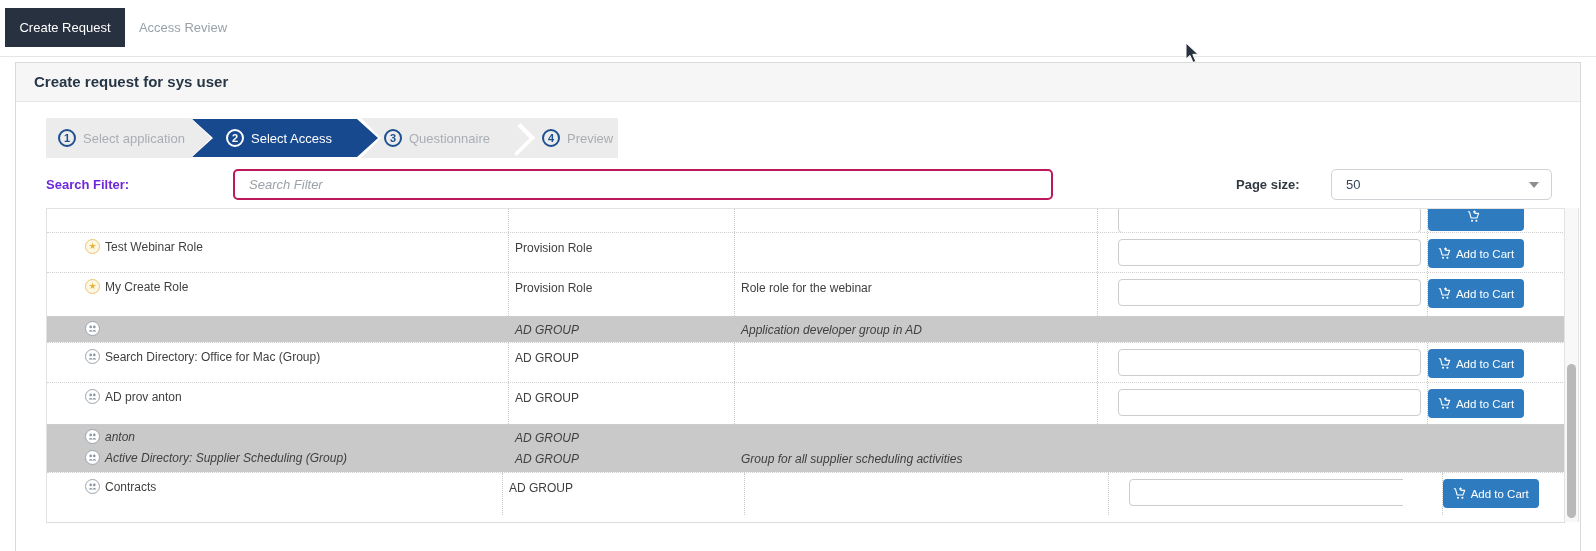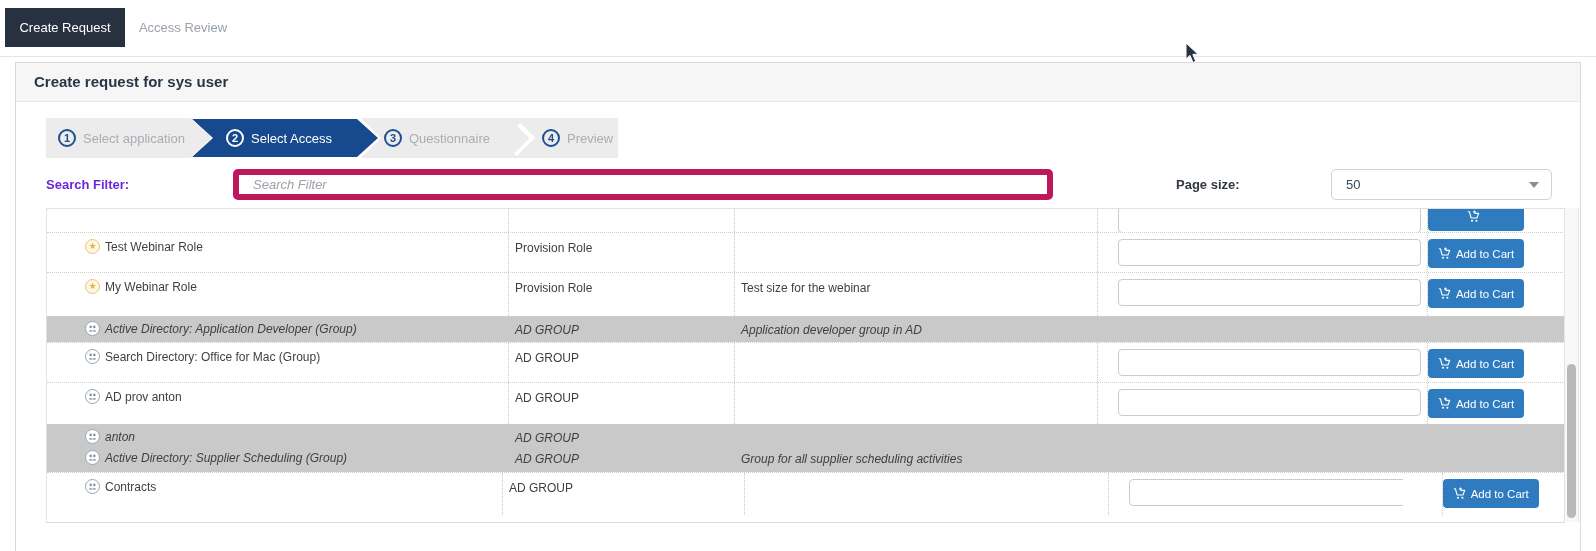--- a/index.html
+++ b/index.html
@@ -36,24 +36,24 @@
       display:flex;align-items:center;gap:7px;padding-left:34px;box-sizing:border-box;cursor:pointer;}
   .arrow-inner .step-num{border-color:#fff;color:#fff;}
   .arrow-inner .step-label{color:#fff;font-size:13px;}
   .sep-chevron{position:absolute;left:458px;top:7px;width:24px;height:24px;
       border-top:5px solid #fff;border-right:5px solid #fff;transform:rotate(45deg) scale(.72,.9);}
 
   
   .filter-label{position:absolute;left:30px;top:106px;height:31px;line-height:31px;
       font-size:13px;font-weight:bold;color:#6d28d9;}
   .filter-input{position:absolute;left:217px;top:106px;width:820px;height:31px;box-sizing:border-box;
-      border:6px solid #be185d;border-radius:5px;padding:0 14px;font-size:13px;color:#444;
+      border:2px solid #be185d;border-radius:5px;padding:0 14px;font-size:13px;color:#444;
       font-family:inherit;outline:none;}
   .filter-input::placeholder{font-style:italic;color:#9aa1a8;}
-  .pagesize-label{position:absolute;left:1160px;top:106px;height:31px;line-height:31px;
+  .pagesize-label{position:absolute;left:1220px;top:106px;height:31px;line-height:31px;
       font-size:13px;font-weight:bold;color:#303841;}
   .pagesize-select{position:absolute;left:1315px;top:106px;width:221px;height:31px;box-sizing:border-box;
       border:1px solid #cfd2d6;border-radius:5px;background:#fff;font-size:13px;color:#33475b;
       display:flex;align-items:center;padding:0 12px 0 14px;cursor:pointer;}
   .pagesize-value{flex:1;}
   .caret-down{width:0;height:0;border-left:5px solid transparent;border-right:5px solid transparent;
       border-top:6px solid #8a8f96;}
 
   
   .table-wrap{position:absolute;left:30px;top:145px;width:1518px;height:313px;box-sizing:content-box;
@@ -178,24 +178,24 @@
           <circle cx="11.6" cy="13.2" r="1.3" fill="#fff"></circle>
           <path d="M9.2 0.6 v3.4 M7.5 2.3 h3.4" stroke="#fff" stroke-width="1.3"></path>
         </svg>
         <span class="cart-label">Add to Cart</span>
       </button>
     </div>
   </div>
         <div class="trow" style="height: 44px;">
     <div class="cell c-name">
       <span class="row-icon icon-role">★</span>
-      <span class="nm">My Webinar Role</span>
+      <span class="nm">My Create Role</span>
     </div>
     <div class="cell c-type">Provision Role</div>
-    <div class="cell c-desc">Test size for the webinar</div>
+    <div class="cell c-desc">Role role for the webinar</div>
     <div class="cell c-input">
       <input class="row-input" type="text" style="">
     </div>
     <div class="cell c-action">
       <button class="cart-btn">
         <svg width="13" height="13" viewBox="0 0 16 16">
           <path d="M1 2.2 h2 l2 7.6 h7.2 l2.2 -5.6 h-5" fill="none" stroke="#fff" stroke-width="1.4" stroke-linejoin="round"></path>
           <circle cx="6.2" cy="13.2" r="1.3" fill="#fff"></circle>
           <circle cx="11.6" cy="13.2" r="1.3" fill="#fff"></circle>
           <path d="M9.2 0.6 v3.4 M7.5 2.3 h3.4" stroke="#fff" stroke-width="1.3"></path>
@@ -207,21 +207,20 @@
         <div class="trow disabled" style="height: 26px;">
     <div class="cell c-name">
       <span class="row-icon icon-group">
               <svg width="9" height="9" viewBox="0 0 10 10">
                 <circle cx="3" cy="3.2" r="1.4" fill="#8593a3"></circle>
                 <circle cx="7" cy="3.2" r="1.4" fill="#8593a3"></circle>
                 <path d="M0.8 8.2 q2.2 -3 4.4 0 Z" fill="#8593a3"></path>
                 <path d="M4.8 8.2 q2.2 -3 4.4 0 Z" fill="#8593a3"></path>
               </svg>
             </span>
-      <span class="nm">Active Directory: Application Developer (Group)</span>
     </div>
     <div class="cell c-type">AD GROUP</div>
     <div class="cell c-desc">Application developer group in AD</div>
     <div class="cell c-input">
       
     </div>
     <div class="cell c-action">
       
     </div>
   </div>

